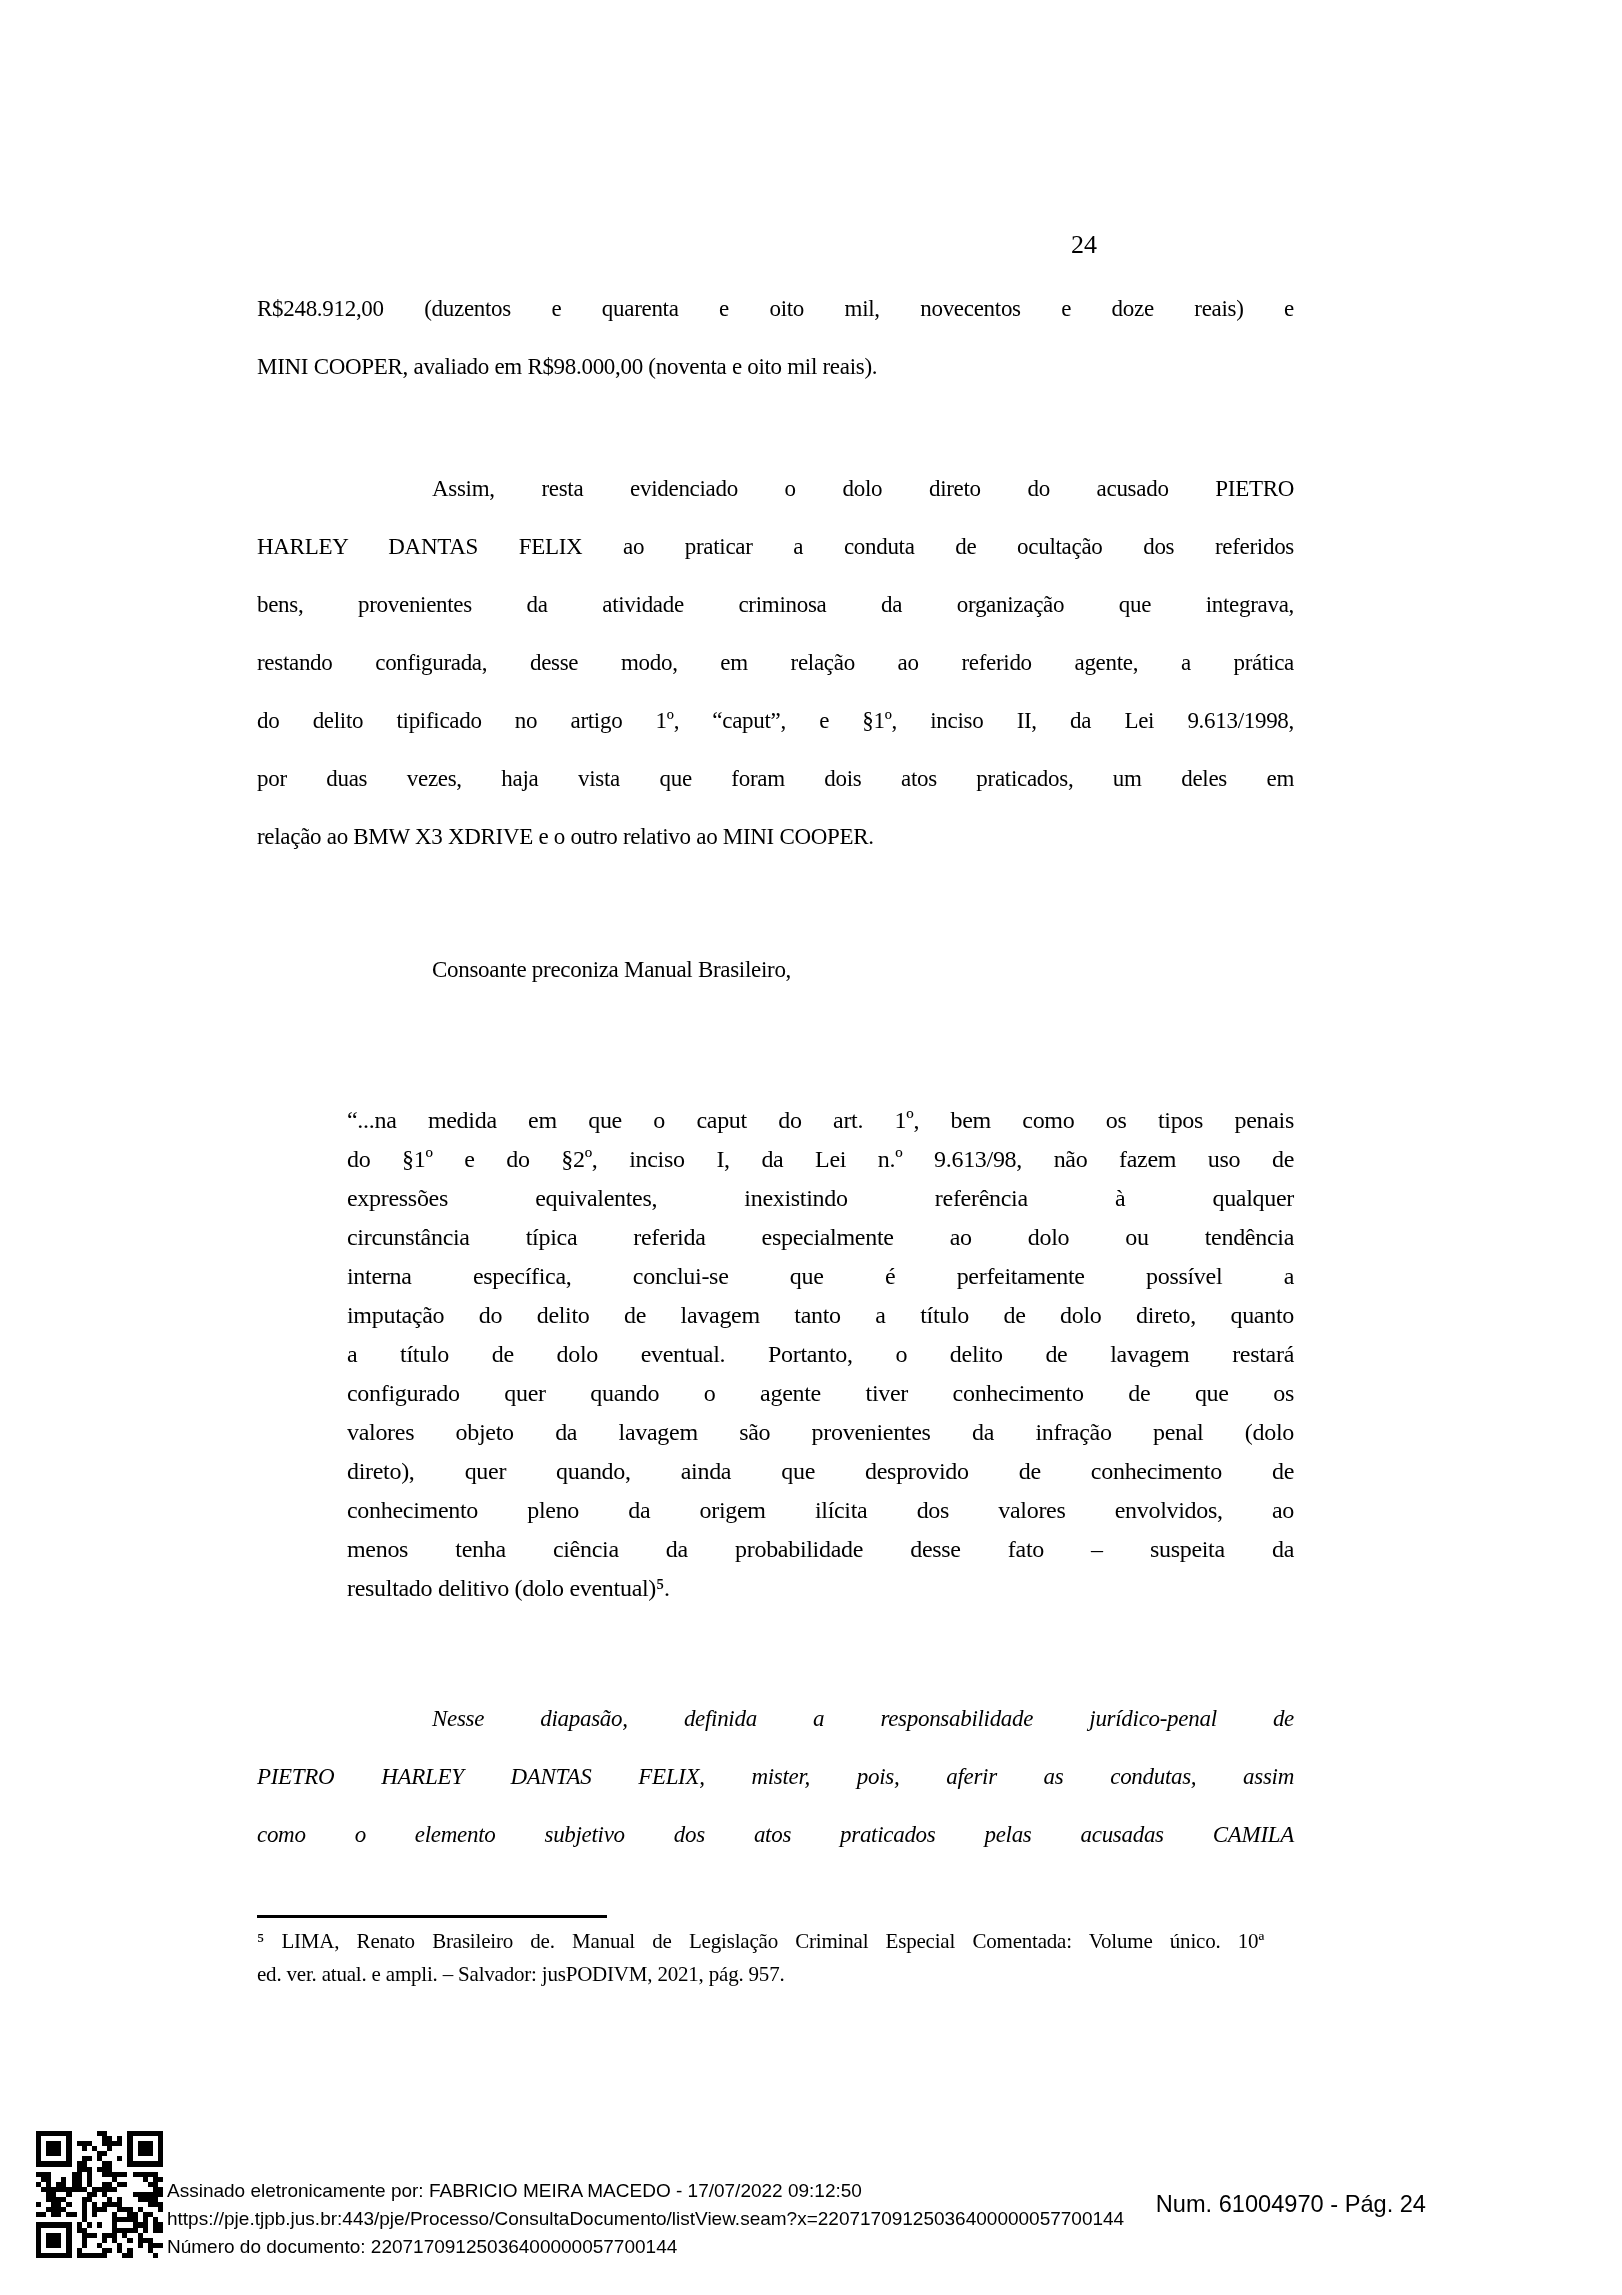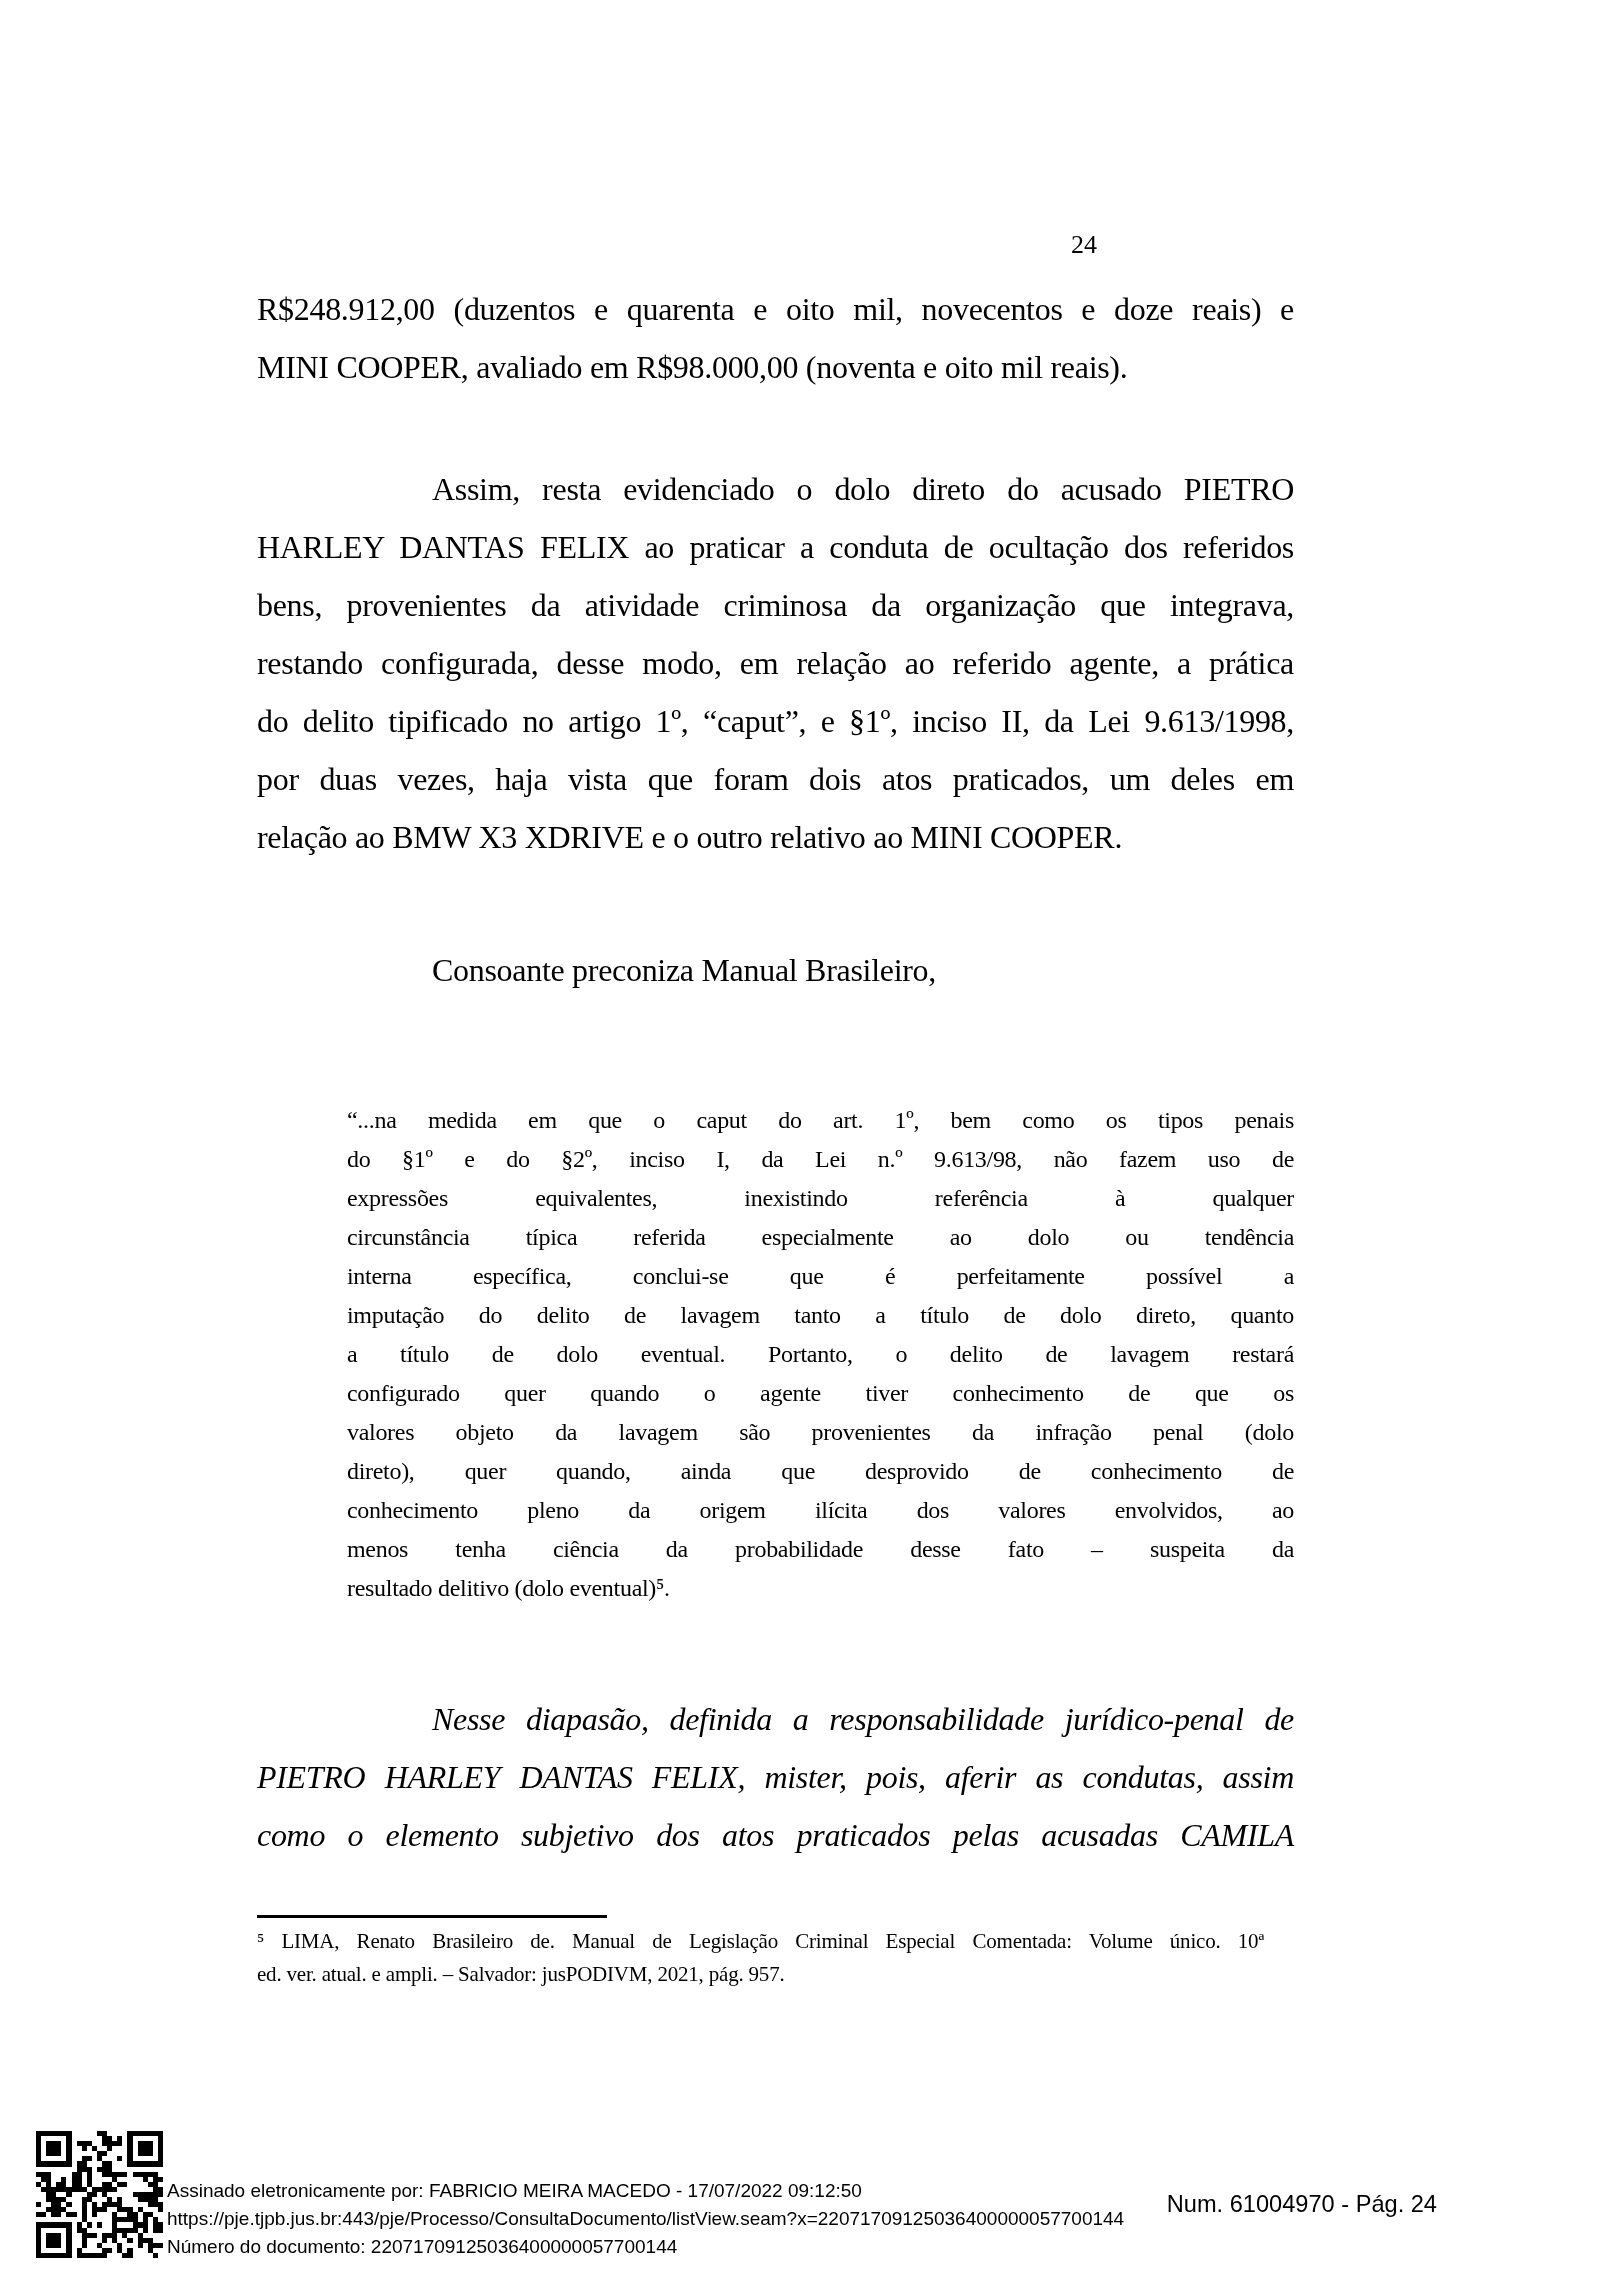--- a/index.html
+++ b/index.html
@@ -10,21 +10,21 @@
     background: #ffffff;
     color: #000000;
     font-family: "Liberation Serif", "DejaVu Serif", serif;
     overflow: hidden;
   }
   
   .para {
     position: absolute;
     left: 257px;
     width: 1037px;
-    font-size: 32px;
+    font-size: 23px;
     line-height: 58px;
     letter-spacing: -0.3px;
   }
   #para1 { top: 280px; }
   #para2 { top: 460px; }
   #para3 { top: 941px; }
   #para4 { top: 1690px; font-style: italic; }
   .quote {
     position: absolute;
     left: 347px;
@@ -73,21 +73,21 @@
   #sig {
     position: absolute;
     left: 167px;
     top: 2177px;
     font-size: 19px;
     line-height: 28px;
     white-space: nowrap;
   }
   #docref {
     position: absolute;
-    right: 3px;
+    right: 14px;
     top: 2191px;
     font-size: 23.6px;
     line-height: 26px;
     white-space: nowrap;
     margin-left: 22px;
   }
 </style>
 </head>
 <body>
 

